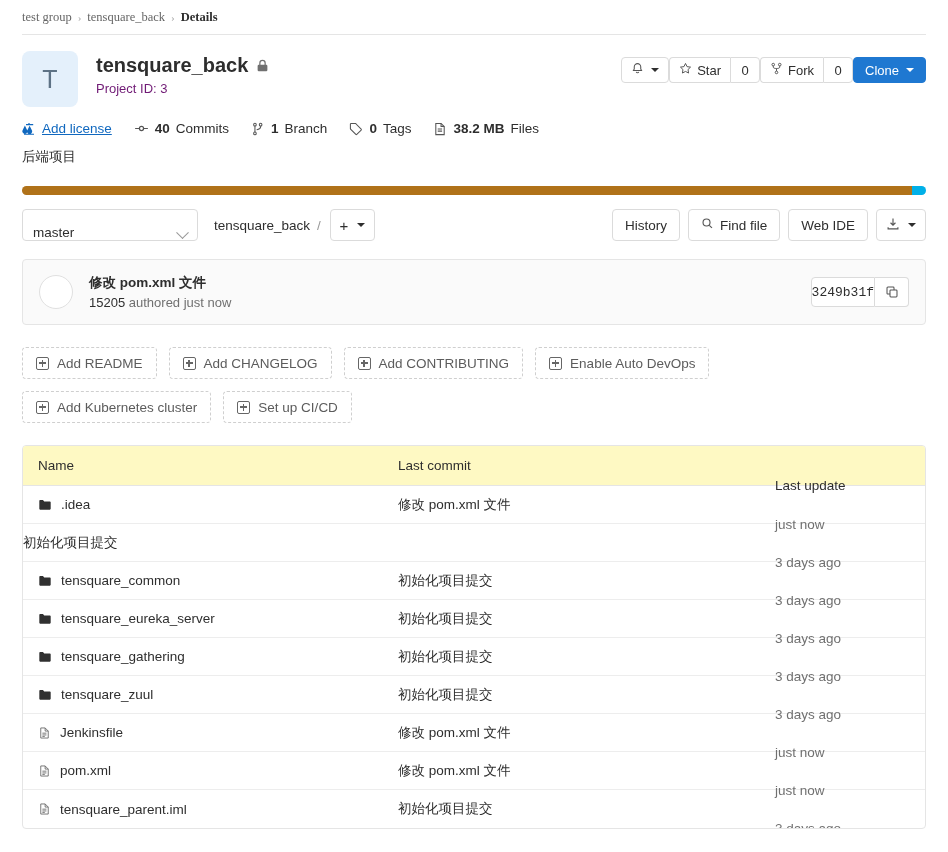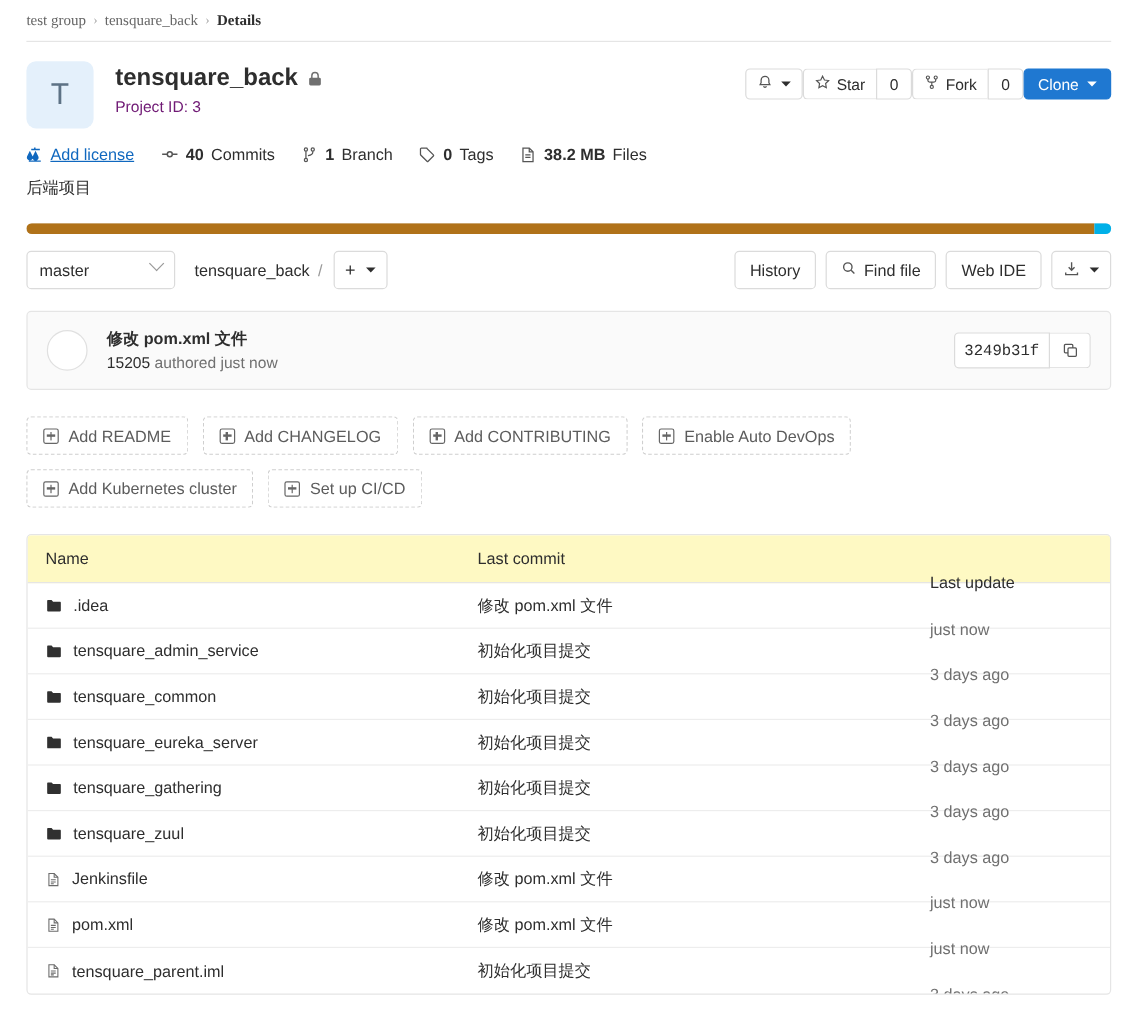--- a/index.html
+++ b/index.html
@@ -98,23 +98,23 @@
     overflow: hidden; display: flex; background: #eee;
   }
   .langbar span { height: 100%; display: block; }
 
   
   .ref-row {
     display: flex; align-items: center;
     padding: 14px 22px 0 22px;
   }
   .ref-select {
-    width: 124px; height: 32px; border: 1px solid #dbdbdb; border-radius: 4px;
-    background: #fff; display: flex; align-items: flex-start; justify-content: space-between;
-    padding: 8px 10px; font-size: 13.5px; color: #2e2e2e; cursor: pointer;
+    width: 176px; height: 32px; border: 1px solid #dbdbdb; border-radius: 4px;
+    background: #fff; display: flex; align-items: flex-end; justify-content: space-between;
+    padding: 0 10px; font-size: 13.5px; color: #2e2e2e; cursor: pointer;
   }
   .chev {
     width: 9px; height: 9px; border-right: 1.6px solid #999; border-bottom: 1.6px solid #999;
     transform: rotate(45deg) translate(-2px,-2px); display:inline-block;
   }
   .path-crumbs {
     margin-left: 16px; font-size: 13.5px; color: #2e2e2e;
     display: flex; align-items: center; gap: 7px;
   }
   .path-crumbs .slash { color: #999; }
@@ -137,21 +137,21 @@
     border: 1px solid #e0e0e0; background: #fff; flex: 0 0 auto;
   }
   .commit-text { margin-left: 16px; }
   .commit-title { font-size: 13.5px; font-weight: bold; color: #2e2e2e; }
   .commit-sub { font-size: 13px; color: #707070; margin-top: 3px; }
   .commit-sub .author { color: #2e2e2e; }
   .sha-group { margin-left: auto; display: flex; }
   .sha {
     font-family: "Liberation Mono", monospace; font-size: 13px; color: #2e2e2e;
     background: #fff; border: 1px solid #dbdbdb; border-radius: 4px 0 0 4px;
-    height: 30px; display: flex; align-items: center; padding: 0 8px;
+    height: 30px; display: flex; align-items: center; padding: 0 0;
   }
   .sha-copy {
     width: 34px; height: 30px; border: 1px solid #dbdbdb; border-left: 0;
     border-radius: 0 4px 4px 0; background: #fff; display: flex;
     align-items: center; justify-content: center; cursor: pointer;
   }
 
   
   .quick-actions {
     margin: 22px 22px 0 22px; display: flex; flex-wrap: wrap; gap: 12px;
@@ -436,28 +436,20 @@
               <svg width="14" height="14" viewBox="0 0 16 16" fill="#303030">
                 <path d="M1.5 3.2c0-.5.4-.9.9-.9h3.3l1.4 1.6h6.5c.5 0 .9.4.9.9v7.6c0 .5-.4.9-.9.9H2.4a.9.9 0 0 1-.9-.9V3.2z"></path>
               </svg>
             </span>
             <span class="name-text">.idea</span>
           </div>
           <div class="c-commit">修改 pom.xml 文件</div>
           <div class="c-update">just now</div>
         </div>
         <div class="ft-row">
-          <div class="c-name">
-            <span class="folder-ic">
-              <svg width="14" height="14" viewBox="0 0 16 16" fill="#303030">
-                <path d="M1.5 3.2c0-.5.4-.9.9-.9h3.3l1.4 1.6h6.5c.5 0 .9.4.9.9v7.6c0 .5-.4.9-.9.9H2.4a.9.9 0 0 1-.9-.9V3.2z"></path>
-              </svg>
-            </span>
-            <span class="name-text">tensquare_admin_service</span>
-          </div>
           <div class="c-commit">初始化项目提交</div>
           <div class="c-update">3 days ago</div>
         </div>
         <div class="ft-row">
           <div class="c-name">
             <span class="folder-ic">
               <svg width="14" height="14" viewBox="0 0 16 16" fill="#303030">
                 <path d="M1.5 3.2c0-.5.4-.9.9-.9h3.3l1.4 1.6h6.5c.5 0 .9.4.9.9v7.6c0 .5-.4.9-.9.9H2.4a.9.9 0 0 1-.9-.9V3.2z"></path>
               </svg>
             </span>

